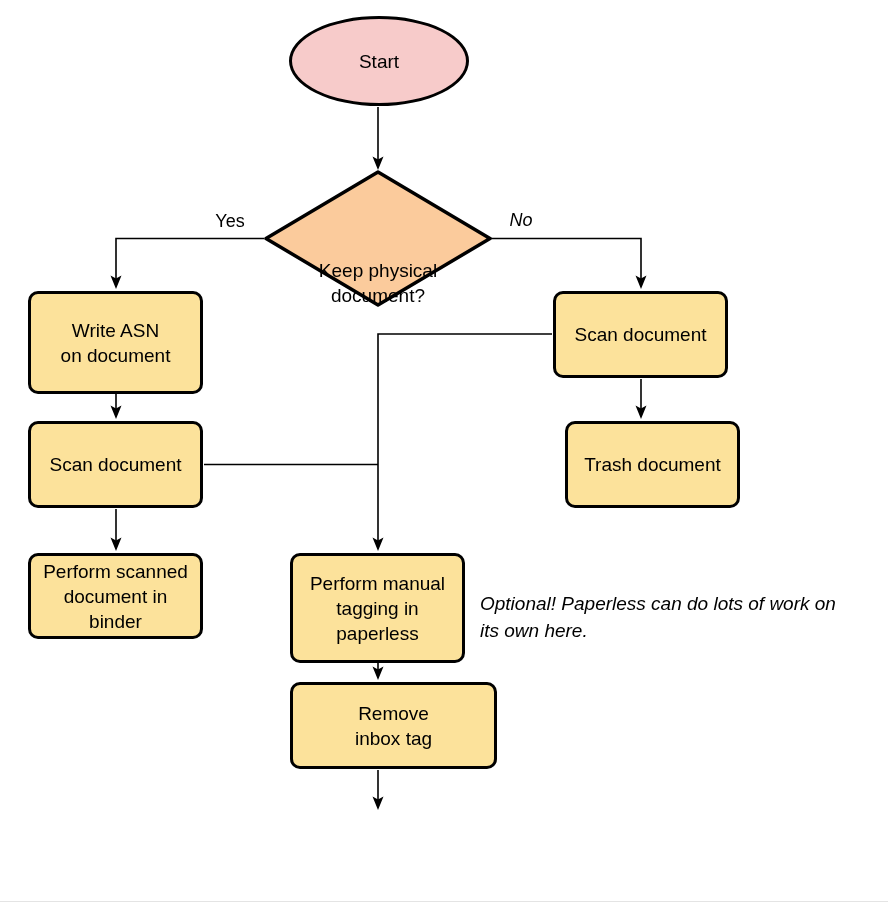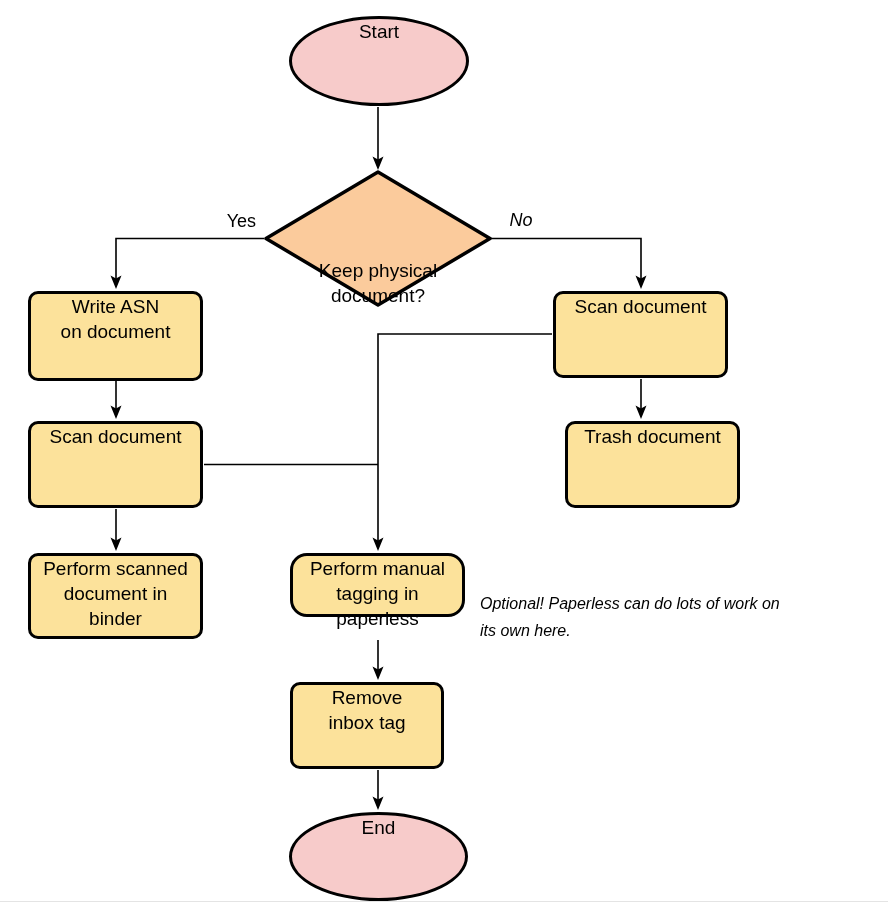--- a/index.html
+++ b/index.html
@@ -38,20 +38,21 @@
   }
   .diamond-shape {
     fill: var(--orange, #FBCB9C);
     stroke: var(--line, #000);
     stroke-width: 3.5;
     stroke-linejoin: round;
   }
   .node {
     position: absolute;
     display: flex;
+    align-items: center;
     justify-content: center;
     text-align: center;
     font-size: 19px;
     line-height: 25px;
     white-space: pre-line;
   }
   .process {
     background: var(--yellow, #FCE29B);
     border: 3px solid var(--line, #000);
     border-radius: 10px;
@@ -73,21 +74,21 @@
     margin-top: 44px;
   }
   .edge-label {
     position: absolute;
     font-size: 18px;
     text-align: center;
   }
   .note {
     position: absolute;
     font-style: italic;
-    font-size: 16px;
+    font-size: 19px;
     line-height: 27px;
     white-space: pre-line;
   }
   .bottom-divider {
     position: absolute;
     left: 0;
     top: 901px;
     width: 888px;
     height: 1px;
     background: var(--divider, #E4E4E4);
@@ -154,25 +155,25 @@
 
   <div class="node terminal" style="left:289px; top:16px; width:180px; height:90px;">
     <span>Start</span>
   </div>
 
   <div class="decision-label" style="left:293px; top:212px; width:170px; height:53px;">
     <span>Keep physical
 document?</span>
   </div>
 
-  <div class="edge-label" style="left:204px; top:211px; width:52px;text-align:right;">Yes</div>
+  <div class="edge-label" style="left:204px; top:211px; width:52px;">Yes</div>
 
   <div class="edge-label" style="left:495px; top:210px; width:52px;font-style:italic;">No</div>
 
-  <div class="node process" style="left:28px; top:291px; width:175px; height:90px;">
+  <div class="node process" style="left:28px; top:291px; width:175px; height:103px;">
     <span>Write ASN
 on document</span>
   </div>
 
   <div class="node process" style="left:28px; top:421px; width:175px; height:87px;">
     <span>Scan document</span>
   </div>
 
   <div class="node process" style="left:28px; top:553px; width:175px; height:86px;">
     <span>Perform scanned
@@ -181,33 +182,30 @@
   </div>
 
   <div class="node process" style="left:553px; top:291px; width:175px; height:87px;">
     <span>Scan document</span>
   </div>
 
   <div class="node process" style="left:565px; top:421px; width:175px; height:87px;">
     <span>Trash document</span>
   </div>
 
-  <div class="node process" style="left:290px; top:553px; width:175px; height:64px;border-radius:17px;">
+  <div class="node process" style="left:290px; top:553px; width:175px; height:110px;">
     <span>Perform manual
 tagging in
 paperless</span>
   </div>
 
-  <div class="node process" style="left:290px; top:682px; width:154px; height:87px;">
+  <div class="node process" style="left:290px; top:682px; width:207px; height:87px;">
     <span>Remove
 inbox tag</span>
   </div>
 
-  <div class="node terminal" style="left:289px; top:812px; width:179px; height:89px;">
-    <span>End</span>
-  </div>
 
   <div class="note" style="left:480px; top:590px; width:408px;">Optional! Paperless can do lots of work on
 its own here.</div>
 
   <div class="bottom-divider"></div>
 
 </div>
 
 </body></html>

